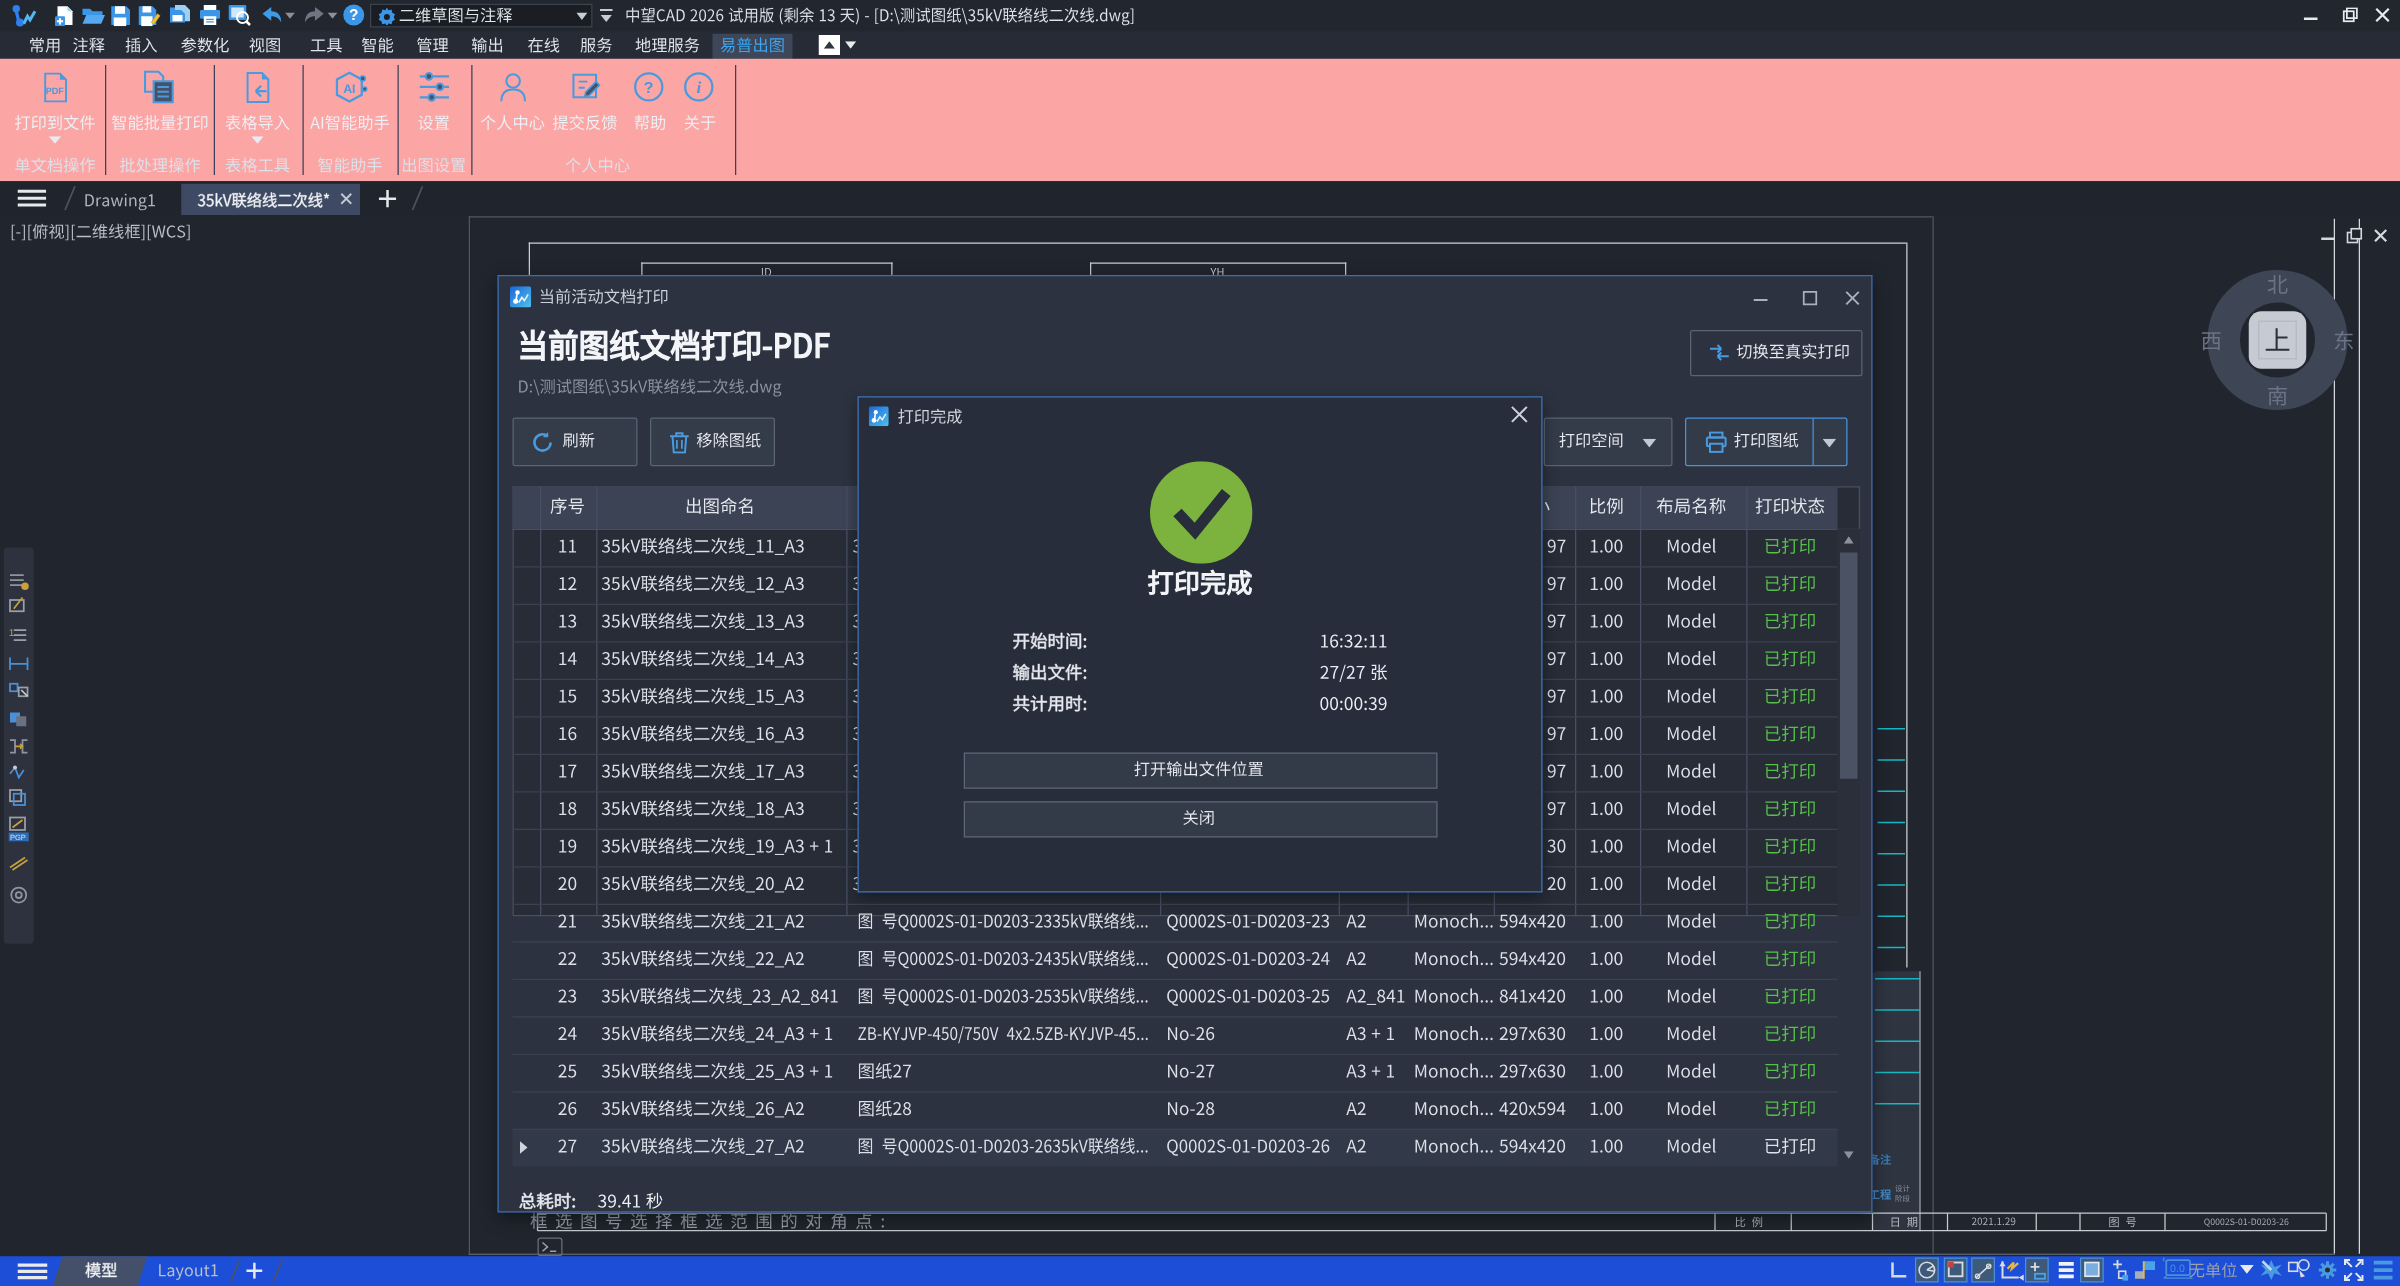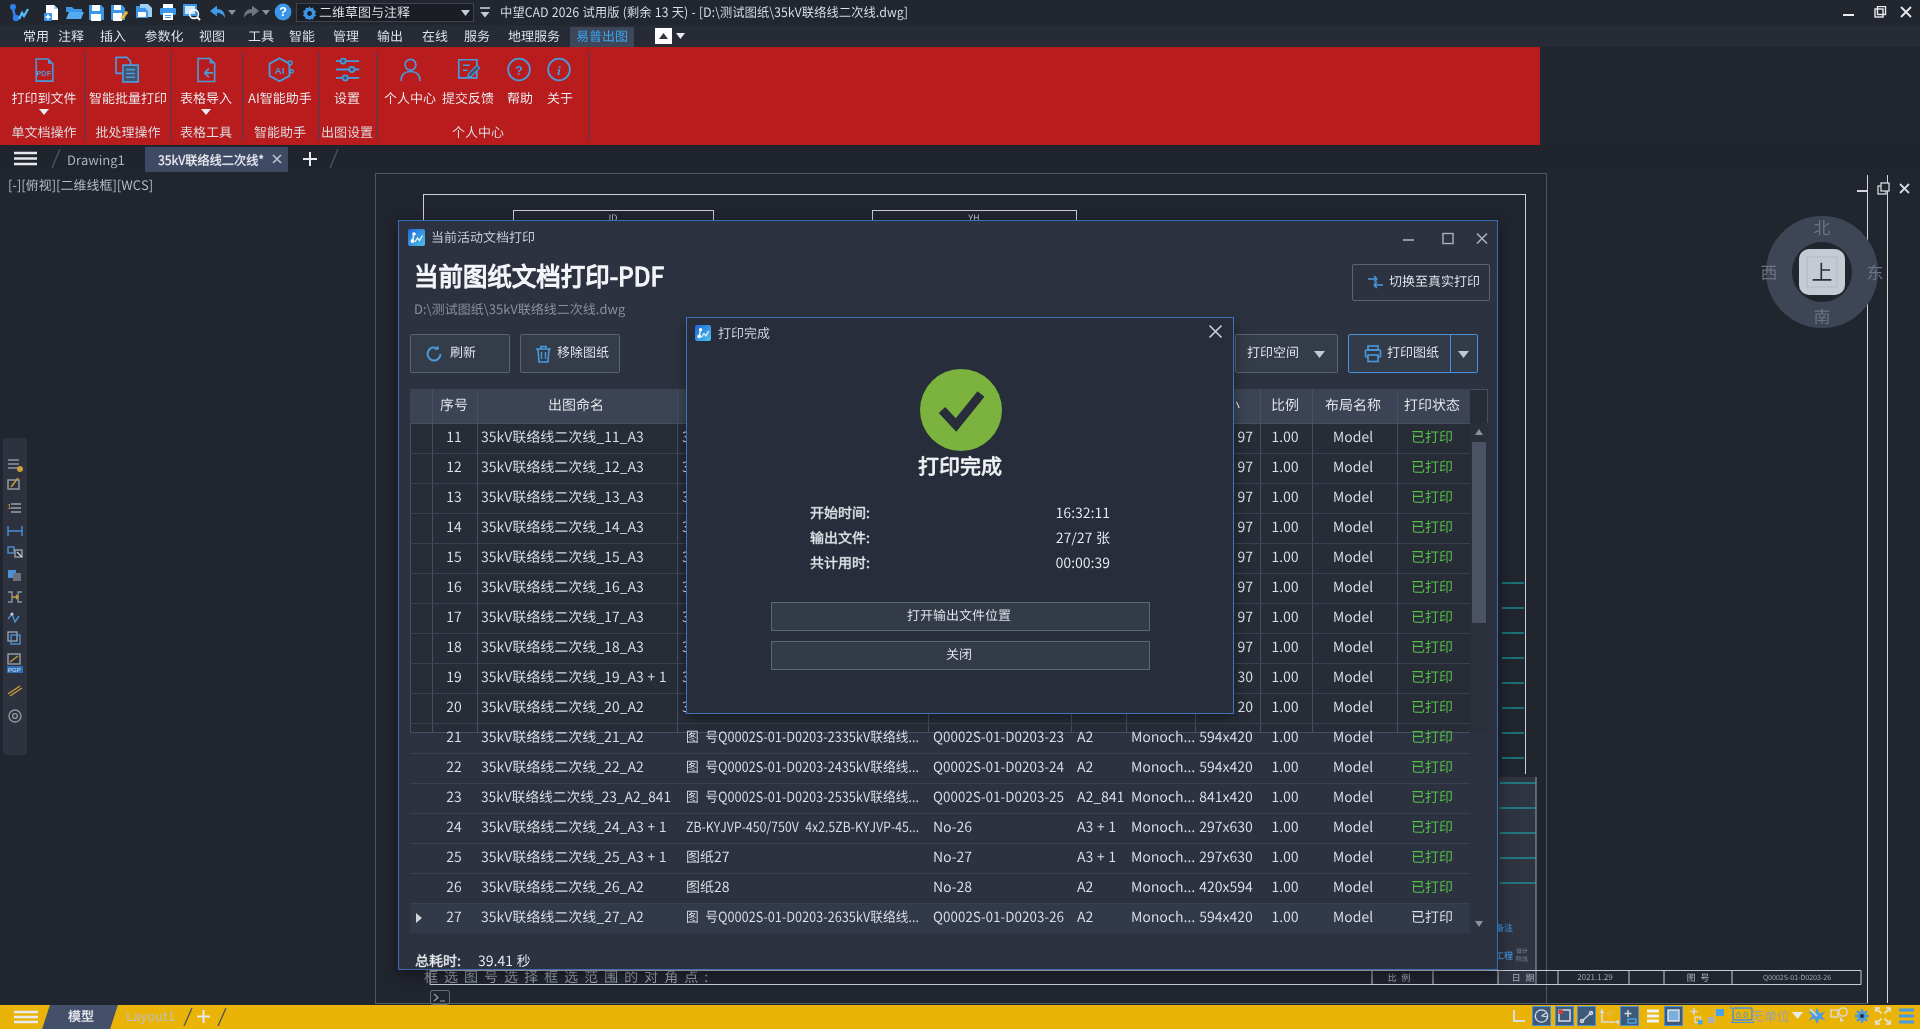--- a/index.html
+++ b/index.html
@@ -308,21 +308,21 @@
 
   <div class="abs" style="left:655px;top:3px;width:17px;height:16px;background:#fff"></div>
   <svg class="abs" style="left:659px;top:8px" width="9" height="6" viewBox="0 0 9 6">
       <path d="M0 6 h9 l-4.5 -6 z" fill="#32373f"></path>
     </svg>
   <svg class="abs" style="left:676px;top:8px" width="9" height="6" viewBox="0 0 9 6">
       <path d="M0 0 h9 l-4.5 6 z" fill="#e8eaee"></path>
     </svg>
 </div>
 
-<div class="abs" style="left:0;top:47px;width:1540px;height:98px;background:#b91c1c;z-index:10">
+<div class="abs" style="left:0;top:47px;width:1920px;height:98px;background:#fca5a5;z-index:10">
 
   <div class="abs" style="left:84px;top:5px;width:1px;height:88px;background:#39425a"></div>
   <div class="abs" style="left:171px;top:5px;width:1px;height:88px;background:#39425a"></div>
   <div class="abs" style="left:242px;top:5px;width:1px;height:88px;background:#39425a"></div>
   <div class="abs" style="left:318px;top:5px;width:1px;height:88px;background:#39425a"></div>
   <div class="abs" style="left:377px;top:5px;width:1px;height:88px;background:#39425a"></div>
   <div class="abs" style="left:588px;top:5px;width:1px;height:88px;background:#39425a"></div>
 
   <svg class="abs" style="left:32px;top:9px" width="25" height="28" viewBox="0 0 36 36">
     <path d="M6 2 h17 l7 7 v25 h-24 z" fill="none" stroke="#4a9ade" stroke-width="2.2"></path>
@@ -482,21 +482,21 @@
   <g stroke="#c8ccd2" stroke-width="1">
     <path d="M60 8.5 h1431 M60 22.5 h1431"></path>
     <path d="M1002 8.5 v14 M1063 8.5 v14 M1128 8.5 v14 M1188 8.5 v14 M1259 8.5 v14 M1294 8.5 v14 M1362 8.5 v14 M1491 8.5 v14"></path>
     <path d="M60 8.5 v14"></path>
   </g>
   <path d="M5 41.5 h1493" stroke="#565c66" stroke-width="1"></path>
   <rect x="60.5" y="28.5" width="19" height="14" rx="2" fill="none" stroke="#6a707a"></rect>
   <path d="M64 32 l4 3.5 -4 3.5 M70 39 h5" stroke="#9aa1ac" stroke-width="1.2" fill="none"></path>
 </svg>
 
-<div class="abs" style="left:0;top:1005px;width:1920px;height:24px;background:#eab308;z-index:10">
+<div class="abs" style="left:0;top:1005px;width:1920px;height:24px;background:#1d4ed8;z-index:10">
   <svg class="abs" style="left:14px;top:5px" width="24" height="14" viewBox="0 0 24 14">
     <path d="M0 2 h24 M0 7 h24 M0 12 h24" stroke="#e8eaee" stroke-width="2.6"></path>
   </svg>
   <div class="abs" style="left:46px;top:0;width:68px;height:24px;background:#44506a;transform:skewX(-18deg)"></div>
   <svg class="abs" style="left:182px;top:3px" width="12" height="18" viewBox="0 0 12 18">
       <path d="M10 0 L2 18" stroke="#4c5360" stroke-width="1.3"></path>
     </svg>
   <svg class="abs" style="left:197px;top:5px" width="13" height="13" viewBox="0 0 13 13">
       <path d="M6.5 0 v13 M0 6.5 h13" stroke="#e6e9ee" stroke-width="2"></path>
     </svg>

